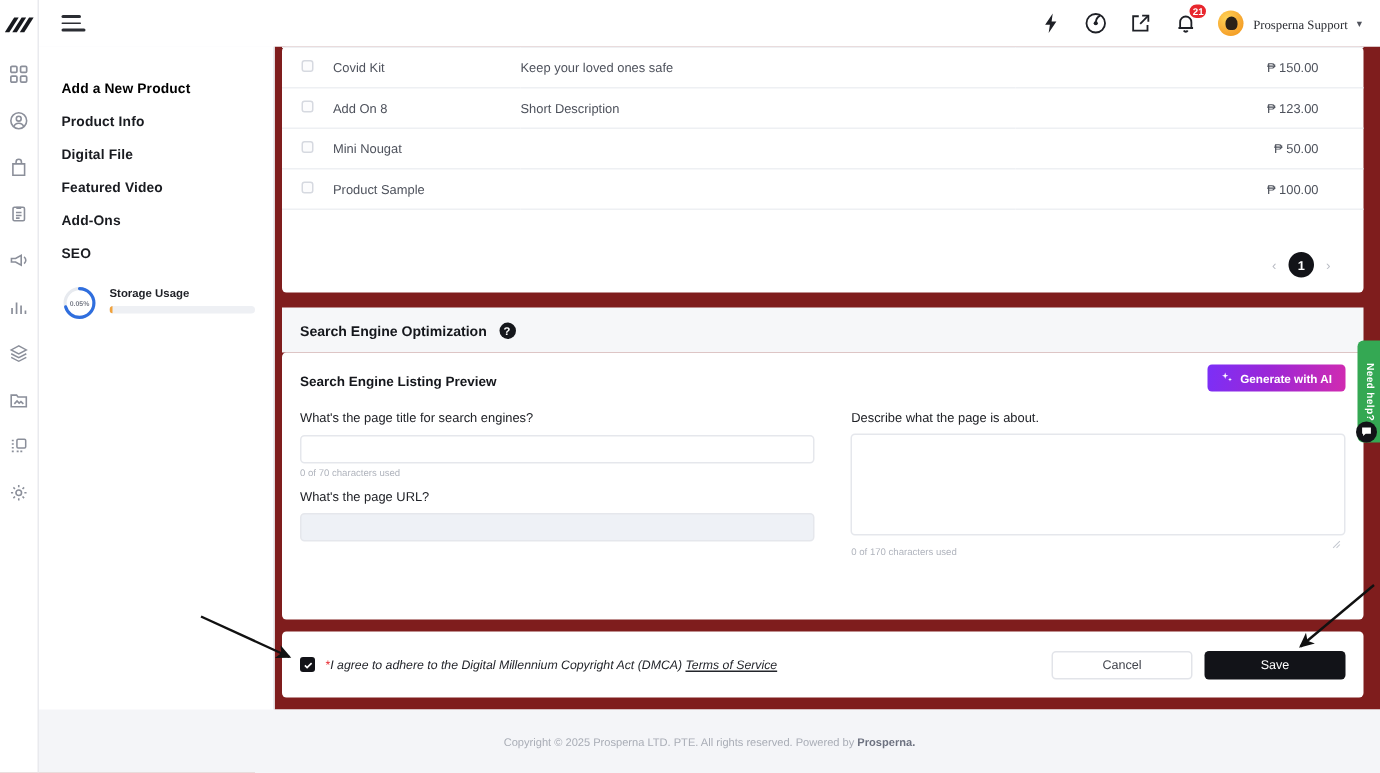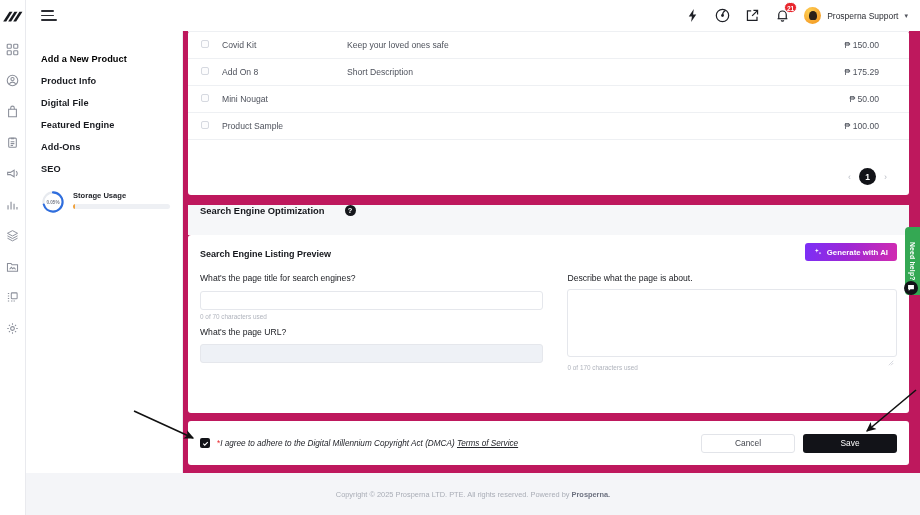--- a/index.html
+++ b/index.html
@@ -48,21 +48,21 @@
   .avatar-wrap { display:flex; align-items:center; gap: 6px; cursor:pointer; }
   .avatar {
     width: 17px; height: 17px; border-radius: 50%;
     background: radial-gradient(circle at 35% 30%, #ffd255 0%, #f7a832 60%, #ef9412 100%);
     position: relative; overflow: hidden;
   }
   .avatar::after{
     content:""; position:absolute; left:4.5px; top:4px; width:8px; height:9px;
     background:#2b2118; border-radius: 50% 50% 40% 40%;
   }
-  .user-name { font-size: 8.5px; color: #2b2d33; }
+  .user-name { font-size: 8.5px; color: #2b2d33; font-family: Liberation Serif, serif; }
   .caret { font-size: 7px; color: #50535c; }
 
   
   .nav {
     position: absolute; left: 26px; top: 31px; width: 157px; height: 442px;
     background: #ffffff; border-right: 1px solid #eceef1;
     padding-top: 17px; z-index: 4;
   }
   .nav-item {
     height: 22px; display:flex; align-items:center;
@@ -80,21 +80,21 @@
     font-size: 4.6px; color: #7b7f8a; font-weight:700;
   }
   .storage-body { padding-top: 1px; flex: 1; }
   .storage-label { font-size: 7.6px; color: #1f2127; font-weight: 600; margin-bottom: 4px; }
   .storage-bar { height: 5px; border-radius: 4px; background: #eef0f4; position: relative; overflow:hidden; }
   .storage-bar span { position:absolute; left:0; top:0; bottom:0; width: 2px; background: #f0a23c; }
 
   
   .main {
     position: absolute; left: 183px; top: 31px; width: 737px; height: 442px;
-    background: #be185d; overflow: hidden;
+    background: #7f1d1d; overflow: hidden;
   }
   .card-products {
     position: absolute; left: 5px; top: 0; width: 721px; height: 164px;
     background: #fff; border-radius: 3px;
   }
   table.prod { width: 100%; border-collapse: collapse; table-layout: fixed; }
   table.prod td {
     border-top: 1px solid #eef0f3; height: 27px;
     font-size: 8.6px; color: #4e525c; vertical-align: middle;
   }
@@ -113,21 +113,21 @@
   .pg-arrow { font-size: 9px; color: #b9bcc4; cursor:pointer; }
   .pg-num {
     width: 17px; height: 17px; border-radius: 50%; background: #121318;
     color: #fff; font-size: 8.5px; display:flex; align-items:center; justify-content:center;
     font-weight: 700; cursor: pointer;
   }
 
   
   .seo-head {
     position: absolute; left: 5px; top: 174px; width: 721px; height: 30px;
-    background: #f6f7f9; display:flex; align-items:flex-start; padding-left: 12px; gap: 20px;
+    background: #f6f7f9; display:flex; align-items:center; padding-left: 12px; gap: 8px;
   }
   .seo-title { font-size: 9.4px; font-weight: 700; color: #15171c; }
   .help-icon {
     width: 11px; height: 11px; border-radius: 50%; background: #15171c;
     color: #fff; font-size: 7.5px; font-weight: 700;
     display:flex; align-items:center; justify-content:center; cursor:pointer;
   }
 
   .card-seo {
     position: absolute; left: 5px; top: 204px; width: 721px; height: 178px;
@@ -353,21 +353,21 @@
     <div class="nav-item active">
       <span>Add a New Product</span>
     </div>
     <div class="nav-item">
       <span>Product Info</span>
     </div>
     <div class="nav-item">
       <span>Digital File</span>
     </div>
     <div class="nav-item">
-      <span>Featured Engine</span>
+      <span>Featured Video</span>
     </div>
     <div class="nav-item">
       <span>Add-Ons</span>
     </div>
     <div class="nav-item">
       <span>SEO</span>
     </div>
 
     <div class="storage">
       <div class="ring">
@@ -394,21 +394,21 @@
           <tr>
             <td class="col-chk"><span class="chk-box"></span></td>
             <td class="col-name">Covid Kit</td>
             <td class="col-desc">Keep your loved ones safe</td>
             <td class="col-price">₱ 150.00</td>
           </tr>
           <tr>
             <td class="col-chk"><span class="chk-box"></span></td>
             <td class="col-name">Add On 8</td>
             <td class="col-desc">Short Description</td>
-            <td class="col-price">₱ 175.29</td>
+            <td class="col-price">₱ 123.00</td>
           </tr>
           <tr>
             <td class="col-chk"><span class="chk-box"></span></td>
             <td class="col-name">Mini Nougat</td>
             <td class="col-desc"></td>
             <td class="col-price">₱ 50.00</td>
           </tr>
           <tr>
             <td class="col-chk"><span class="chk-box"></span></td>
             <td class="col-name">Product Sample</td>

